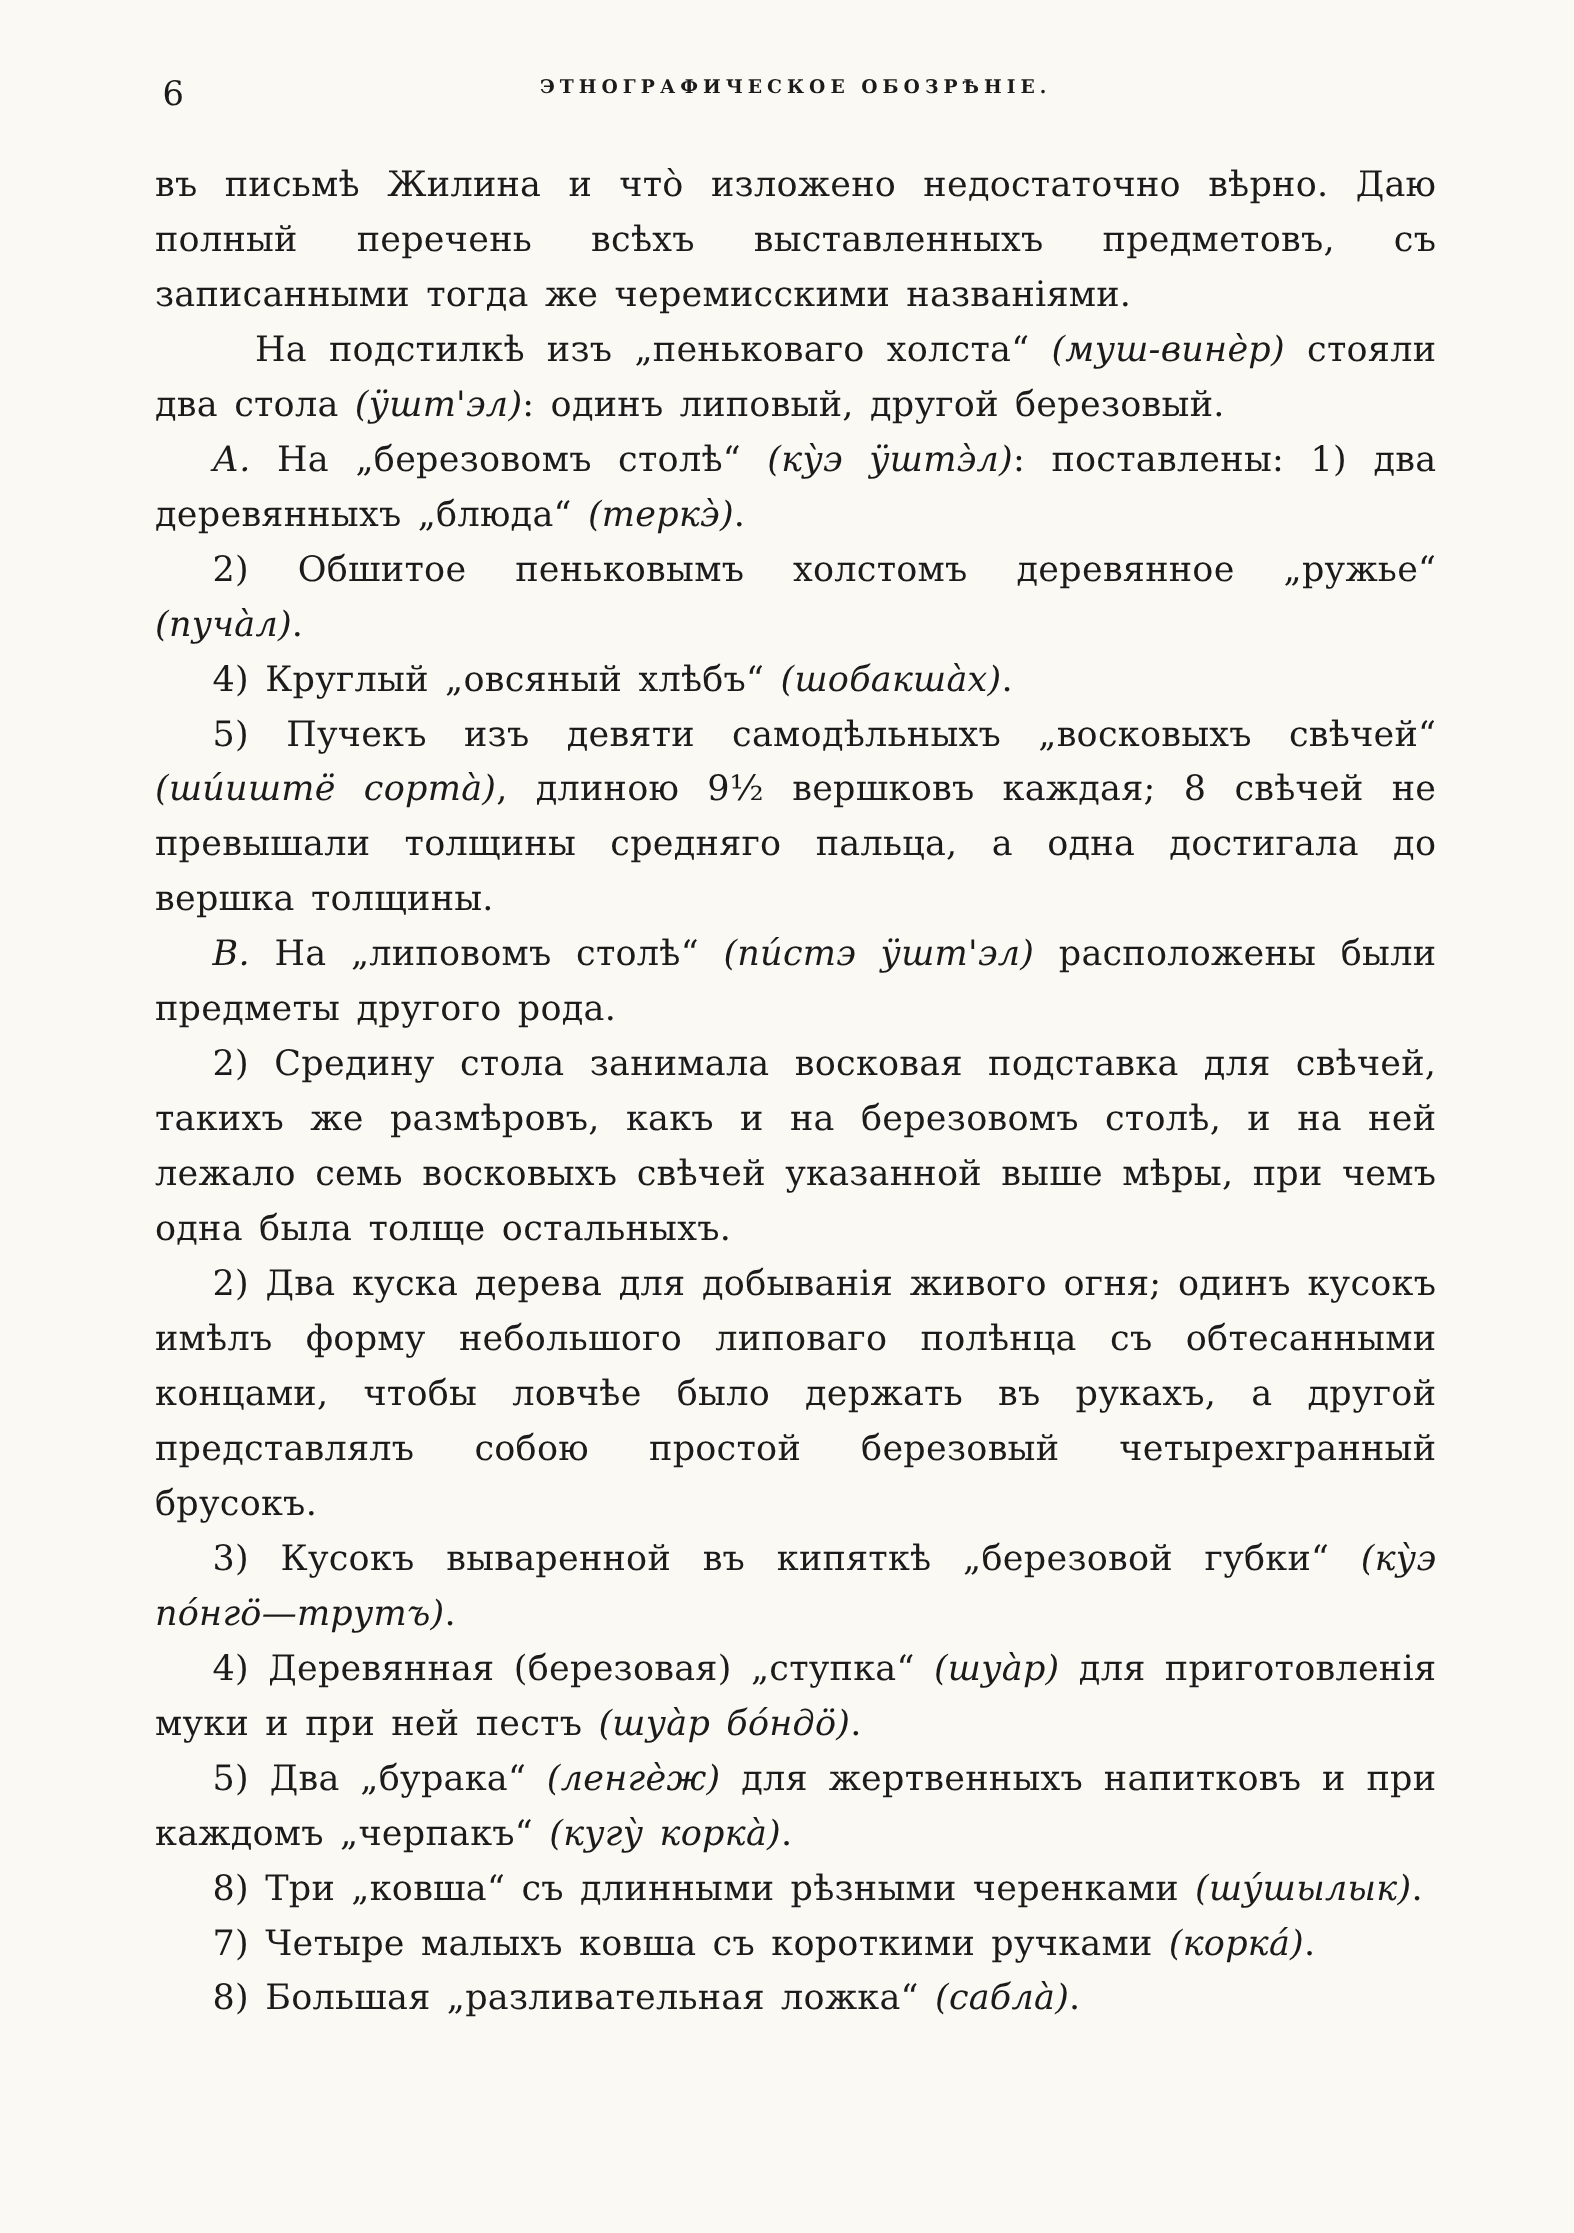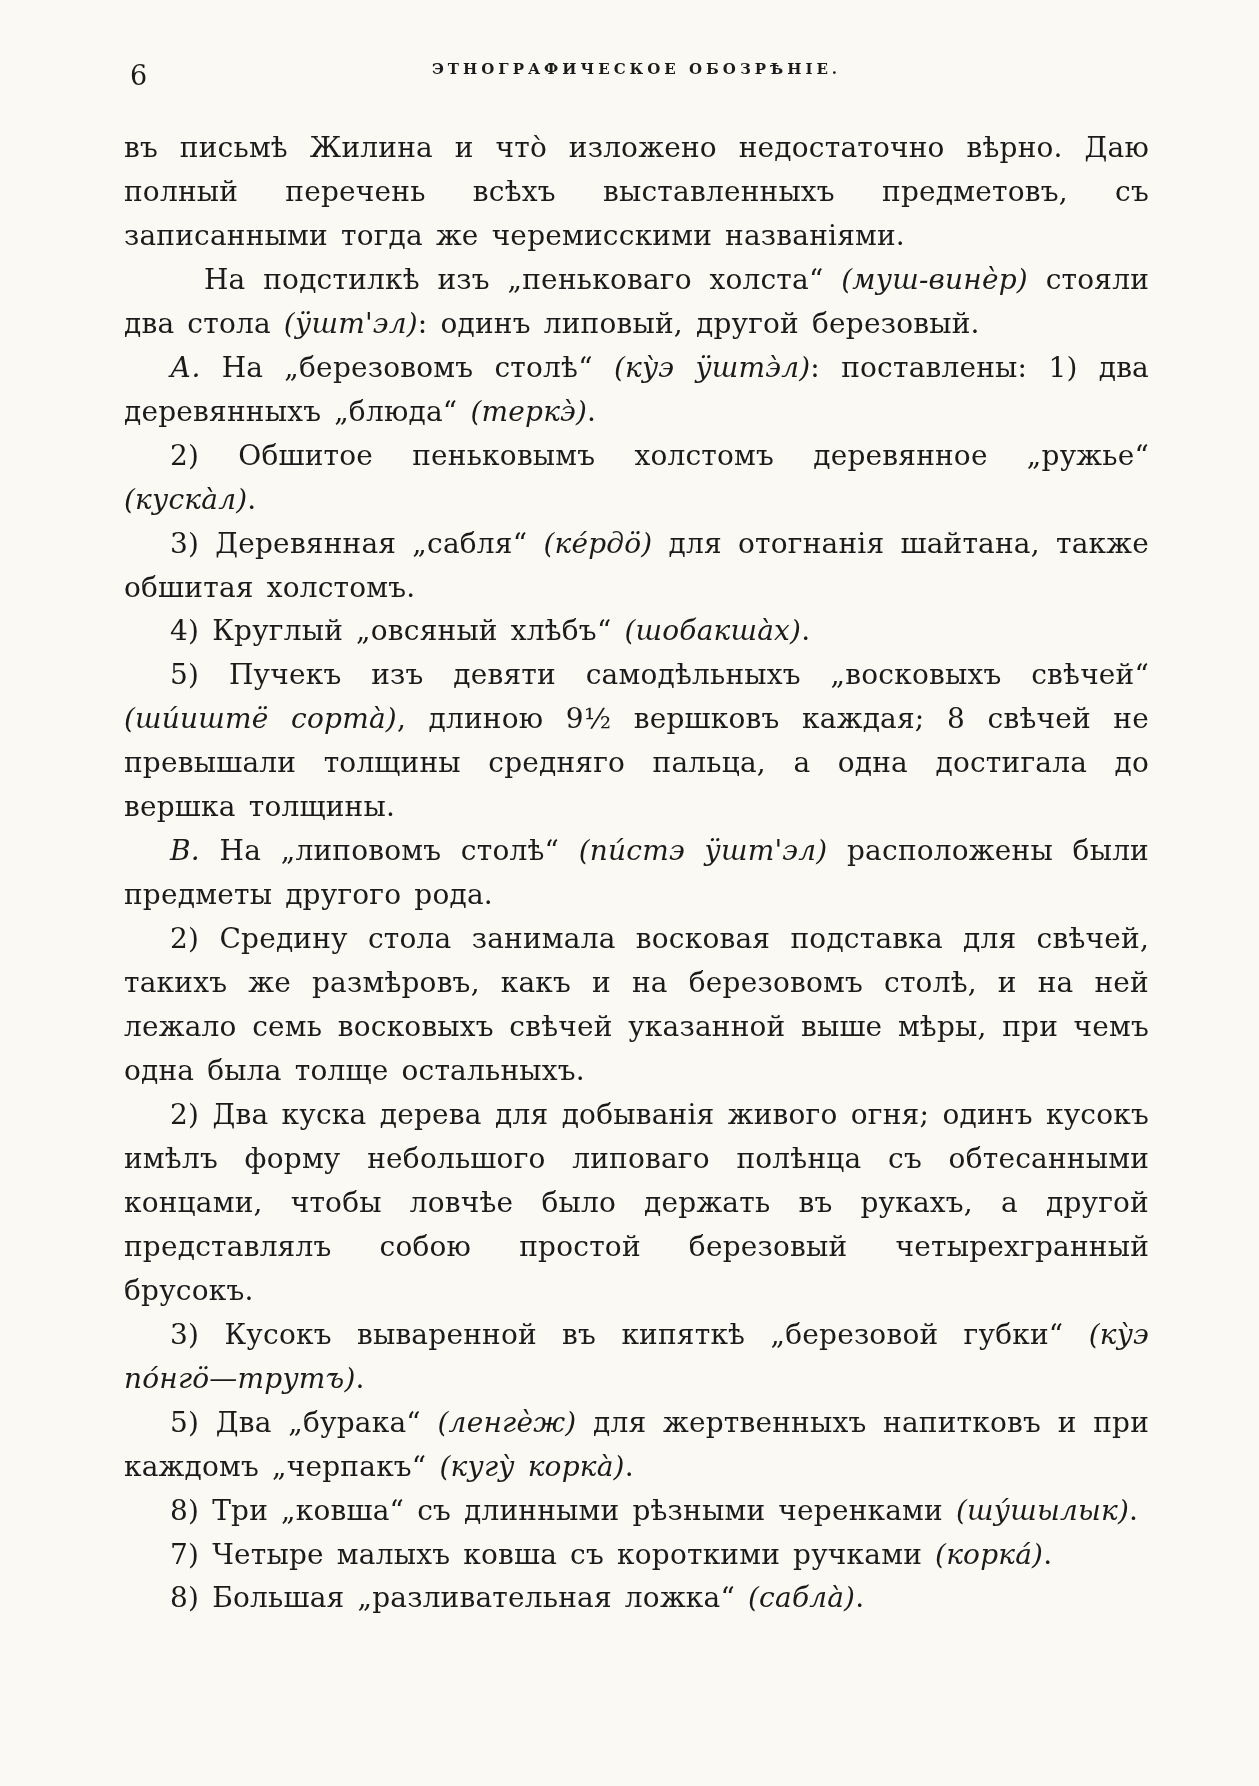--- a/index.html
+++ b/index.html
@@ -57,26 +57,26 @@
 <div class="page">
   <div class="page-header">
     <span class="page-number">6</span>
     <div class="running-title">ЭТНОГРАФИЧЕСКОЕ ОБОЗРѢНІЕ.</div>
   </div>
   <div class="text-block">
 
   <p class="para indent-none"><span>въ письмѣ Жилина и что̀ изложено недостаточно вѣрно. Даю полный перечень всѣхъ выставленныхъ предметовъ, съ записанными тогда же черемисскими названіями.</span></p>
       <p class="para indent-large"><span>На подстилкѣ изъ „пеньковаго холста“ </span><span class="it">(муш-винѐр)</span><span> стояли два стола </span><span class="it">(ӱшт'эл)</span><span>: одинъ липовый, другой березовый.</span></p>
       <p class="para indent-normal"><span class="it">А.</span><span> На „березовомъ столѣ“ </span><span class="it">(ку̀э ӱштэ̀л)</span><span>: поставлены: 1) два деревянныхъ „блюда“ </span><span class="it">(теркэ̀)</span><span>.</span></p>
-      <p class="para indent-normal"><span>2) Обшитое пеньковымъ холстомъ деревянное „ружье“ </span><span class="it">(куска̀л)</span><span>.</span></p>
-      <p class="para indent-normal"><span>3) Деревянная „сабля“ </span><span class="it">(ке́рдӧ)</span><span> для отогнанія шайтана, также обшитая холстомъ.</span></p>
+      <p class="para indent-normal"><span>2) Обшитое пеньковымъ холстомъ деревянное „ружье“ </span><span class="it">(пуча̀л)</span><span>.</span></p>
       <p class="para indent-normal"><span>4) Круглый „овсяный хлѣбъ“ </span><span class="it">(шобакша̀х)</span><span>.</span></p>
       <p class="para indent-normal"><span>5) Пучекъ изъ девяти самодѣльныхъ „восковыхъ свѣчей“ </span><span class="it">(ши́иштё сорта̀)</span><span>, длиною 9½ вершковъ каждая; 8 свѣчей не превышали толщины средняго пальца, а одна достигала до вершка толщины.</span></p>
       <p class="para indent-normal"><span class="it">В.</span><span> На „липовомъ столѣ“ </span><span class="it">(пи́стэ ӱшт'эл)</span><span> расположены были предметы другого рода.</span></p>
       <p class="para indent-normal"><span>2) Средину стола занимала восковая подставка для свѣчей, такихъ же размѣровъ, какъ и на березовомъ столѣ, и на ней лежало семь восковыхъ свѣчей указанной выше мѣры, при чемъ одна была толще остальныхъ.</span></p>
       <p class="para indent-normal"><span>2) Два куска дерева для добыванія живого огня; одинъ кусокъ имѣлъ форму небольшого липоваго полѣнца съ обтесанными концами, чтобы ловчѣе было держать въ рукахъ, а другой представлялъ собою простой березовый четырехгранный брусокъ.</span></p>
       <p class="para indent-normal"><span>3) Кусокъ вываренной въ кипяткѣ „березовой губки“ </span><span class="it">(ку̀э по́нгӧ—трутъ)</span><span>.</span></p>
+      <p class="para indent-normal"><span>4) Деревянная (березовая) „ступка“ </span><span class="it">(шуа̀р)</span><span> для приготовленія муки и при ней пестъ </span><span class="it">(шуа̀р бо́ндӧ)</span><span>.</span></p>
       <p class="para indent-normal"><span>5) Два „бурака“ </span><span class="it">(ленгѐж)</span><span> для жертвенныхъ напитковъ и при каждомъ „черпакъ“ </span><span class="it">(кугу̀ корка̀)</span><span>.</span></p>
       <p class="para indent-normal"><span>8) Три „ковша“ съ длинными рѣзными черенками </span><span class="it">(шу́шылык)</span><span>.</span></p>
       <p class="para indent-normal"><span>7) Четыре малыхъ ковша съ короткими ручками </span><span class="it">(корка́)</span><span>.</span></p>
       <p class="para indent-normal"><span>8) Большая „разливательная ложка“ </span><span class="it">(сабла̀)</span><span>.</span></p>
     </div>
 </div>
 
 </body></html>

